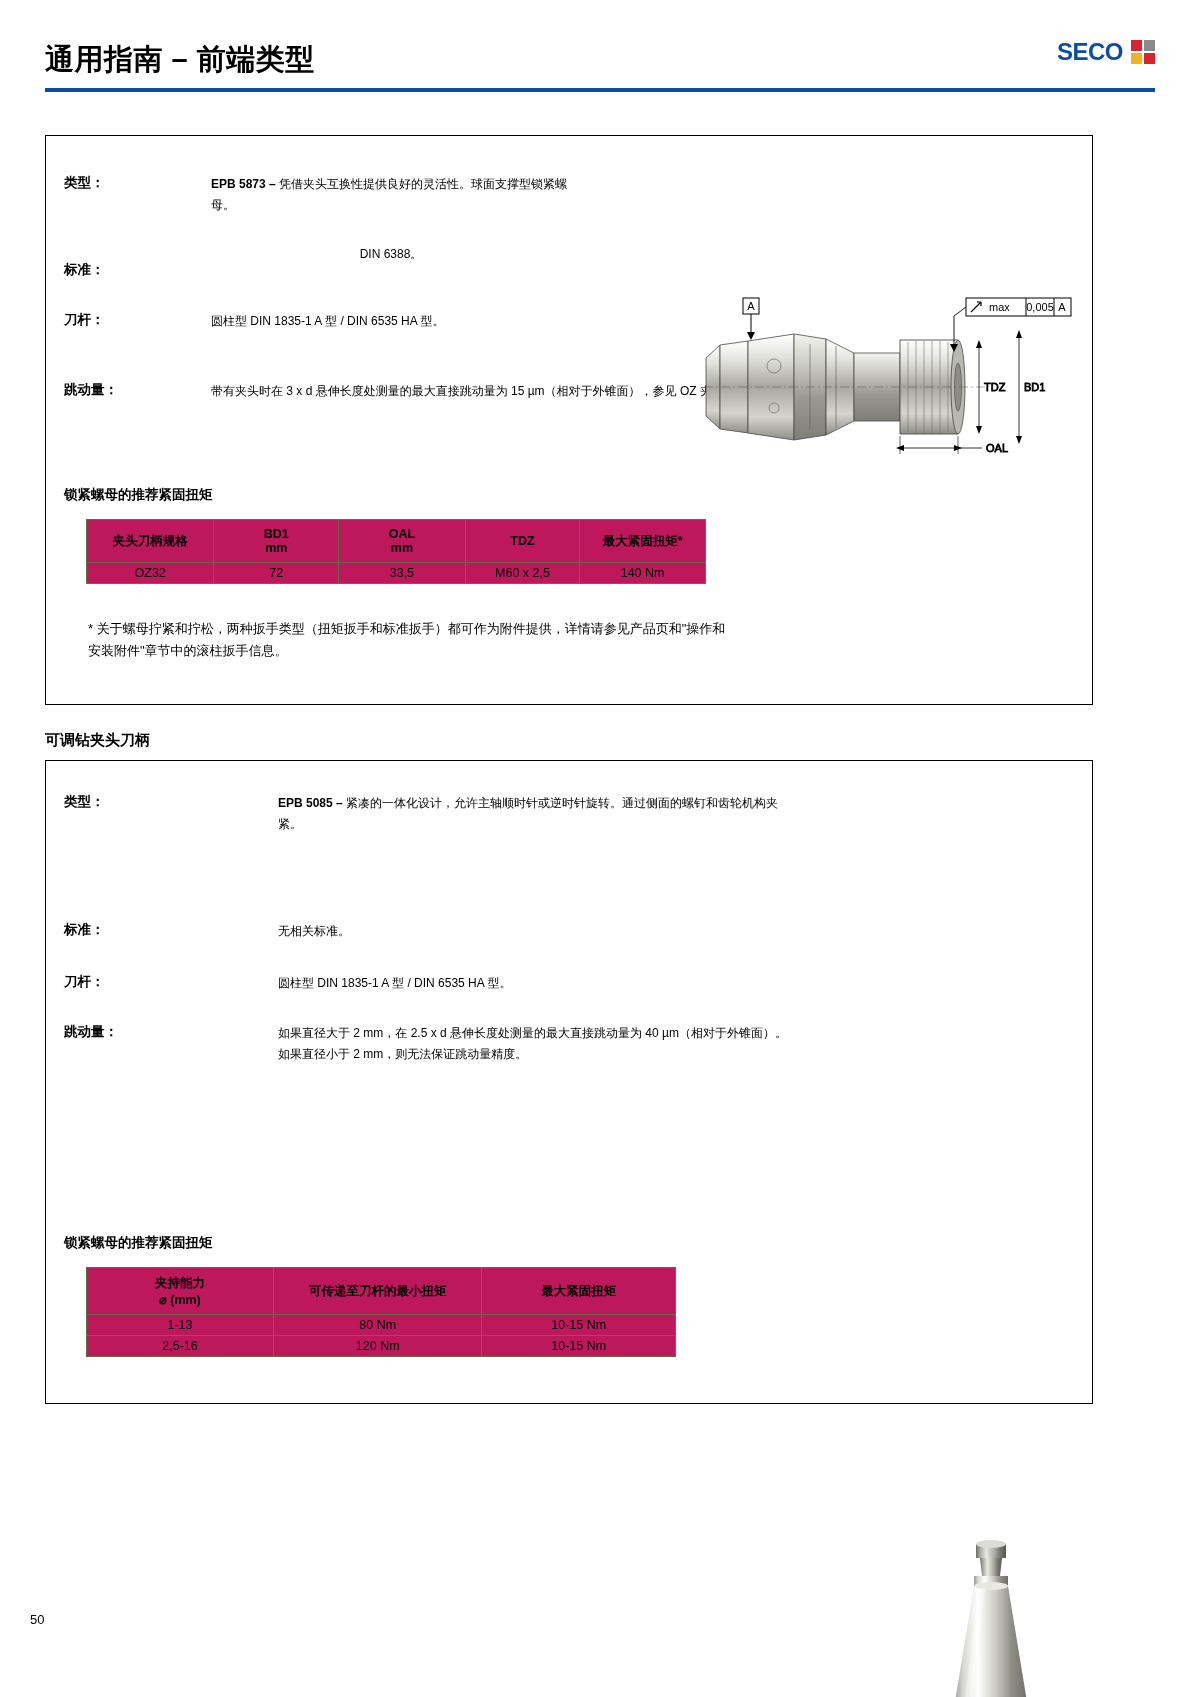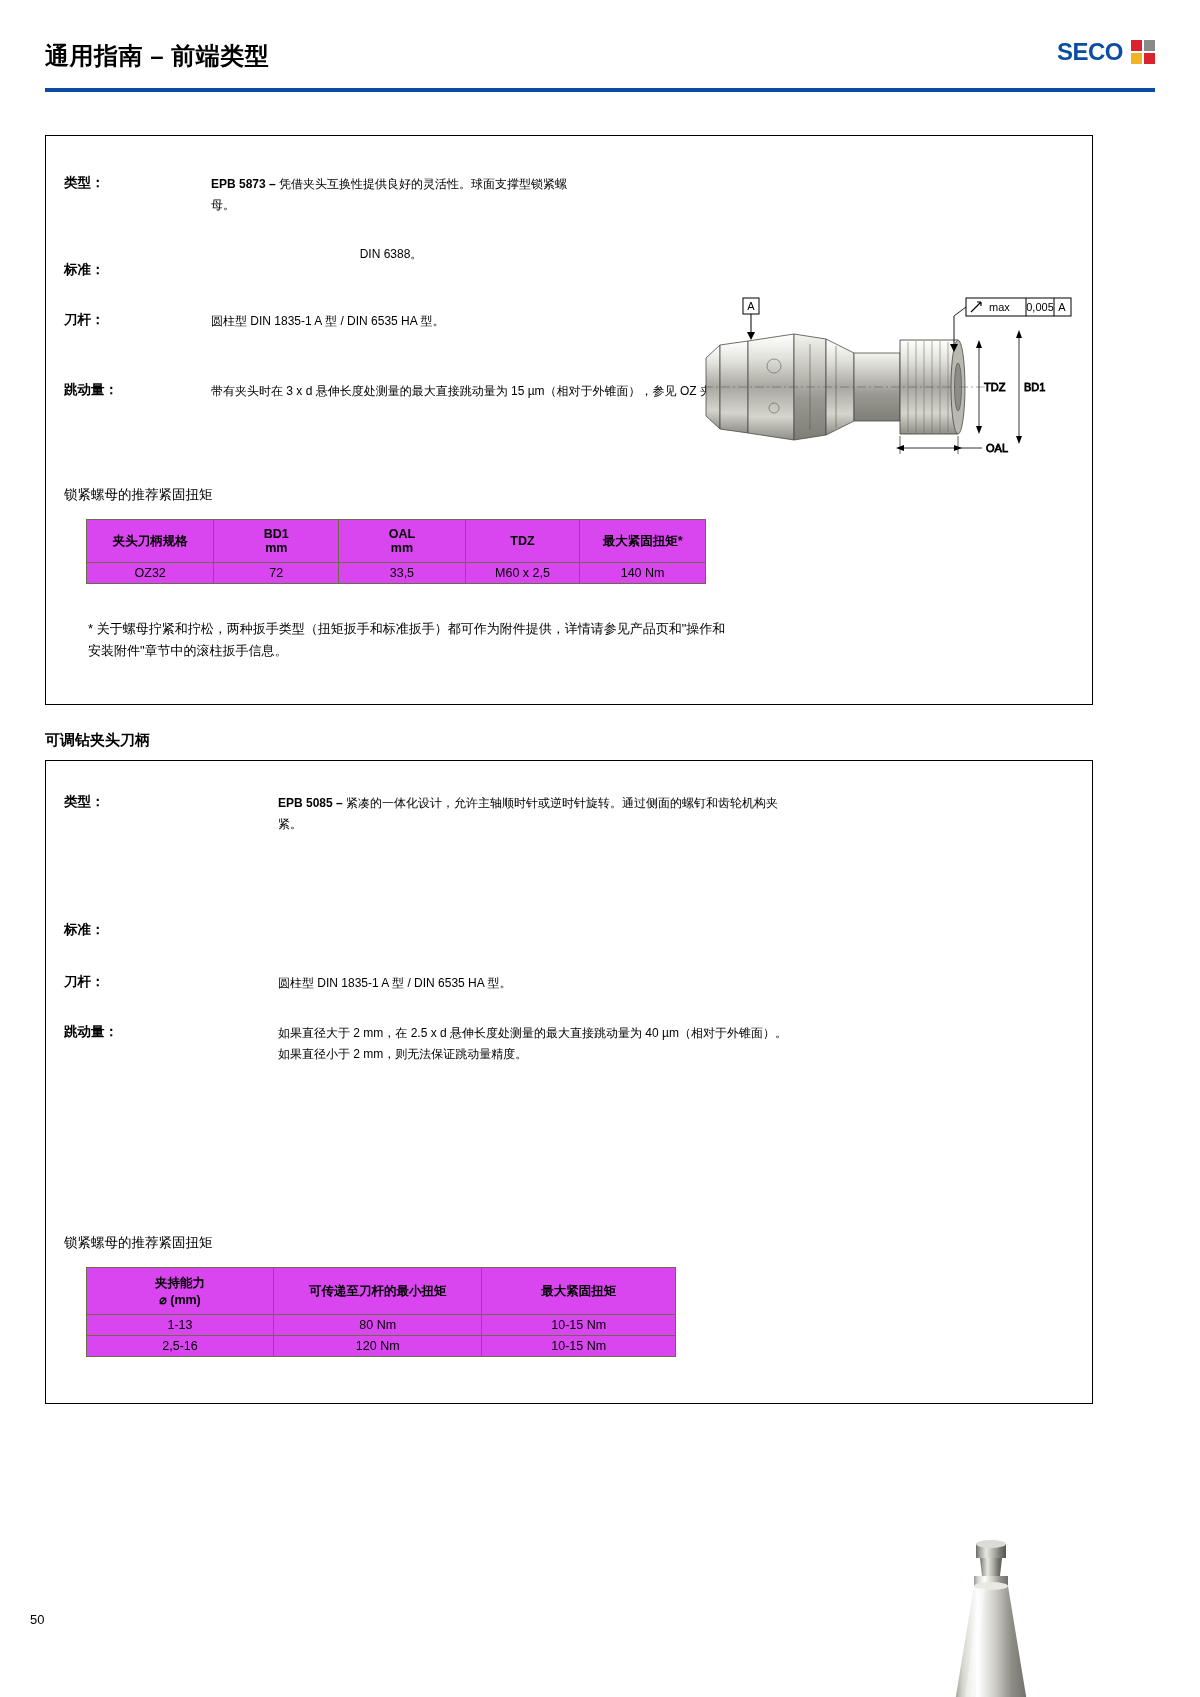--- a/index.html
+++ b/index.html
@@ -27,21 +27,21 @@
     position: absolute;
     left: 45px;
     top: 38px;
     width: 1110px;
     height: 52px;
   }
   .header-title {
     position: absolute;
     left: 0;
     top: 2px;
-    font-size: 24px;
+    font-size: 29px;
     font-weight: bold;
     letter-spacing: 0.5px;
   }
   .logo-wrap {
     position: absolute;
     right: 0;
     top: 0;
     display: flex;
     align-items: center;
     gap: 8px;
@@ -101,30 +101,30 @@
     position: absolute;
     font-size: 12px;
     line-height: 1.75;
   }
   .spec-value b { font-weight: bold; }
 
   
   .tbl-title {
     position: absolute;
     font-size: 13.5px;
-    font-weight: normal;
+    font-weight: bold;
   }
   table.data {
     position: absolute;
     border-collapse: collapse;
     font-size: 12.5px;
   }
   table.data th, table.data td {
     border: 1px solid #6b6b4a;
-    background: #d946ef;
+    background: #be185d;
     text-align: center;
     padding: 3px 6px;
     font-weight: normal;
     margin-top: 41px;
   }
   table.data th {
     font-weight: bold;
     padding: 7px 6px;
   }
   .note {
@@ -315,20 +315,21 @@
   </div>
 
   <div class="section-head" id="sec2-head">可调钻夹头刀柄</div>
 
   <div class="box" id="box2">
 
     <div class="spec-label" style="left:18px; top:32px;">类型：</div>
     <div class="spec-value" style="left:232px; top:32px; width:520px;"><b>EPB 5085 –</b><span> 紧凑的一体化设计，允许主轴顺时针或逆时针旋转。通过侧面的螺钉和齿轮机构夹紧。</span></div>
 
     <div class="spec-label" style="left:18px; top:160px;">标准：</div>
+    <div class="spec-value" style="left:232px; top:160px; width:400px;">无相关标准。</div>
 
     <div class="spec-label" style="left:18px; top:212px;">刀杆：</div>
     <div class="spec-value" style="left:232px; top:212px; width:430px;">圆柱型 DIN 1835-1 A 型 / DIN 6535 HA 型。</div>
 
     <div class="spec-label" style="left:18px; top:262px;">跳动量：</div>
     <div class="spec-value" style="left:232px; top:262px; width:540px; white-space:pre-line;">如果直径大于 2 mm，在 2.5 x d 悬伸长度处测量的最大直接跳动量为 40 µm（相对于外锥面）。
 如果直径小于 2 mm，则无法保证跳动量精度。</div>
 
     <svg id="fig2" viewBox="0 0 230 400">
       <defs>

